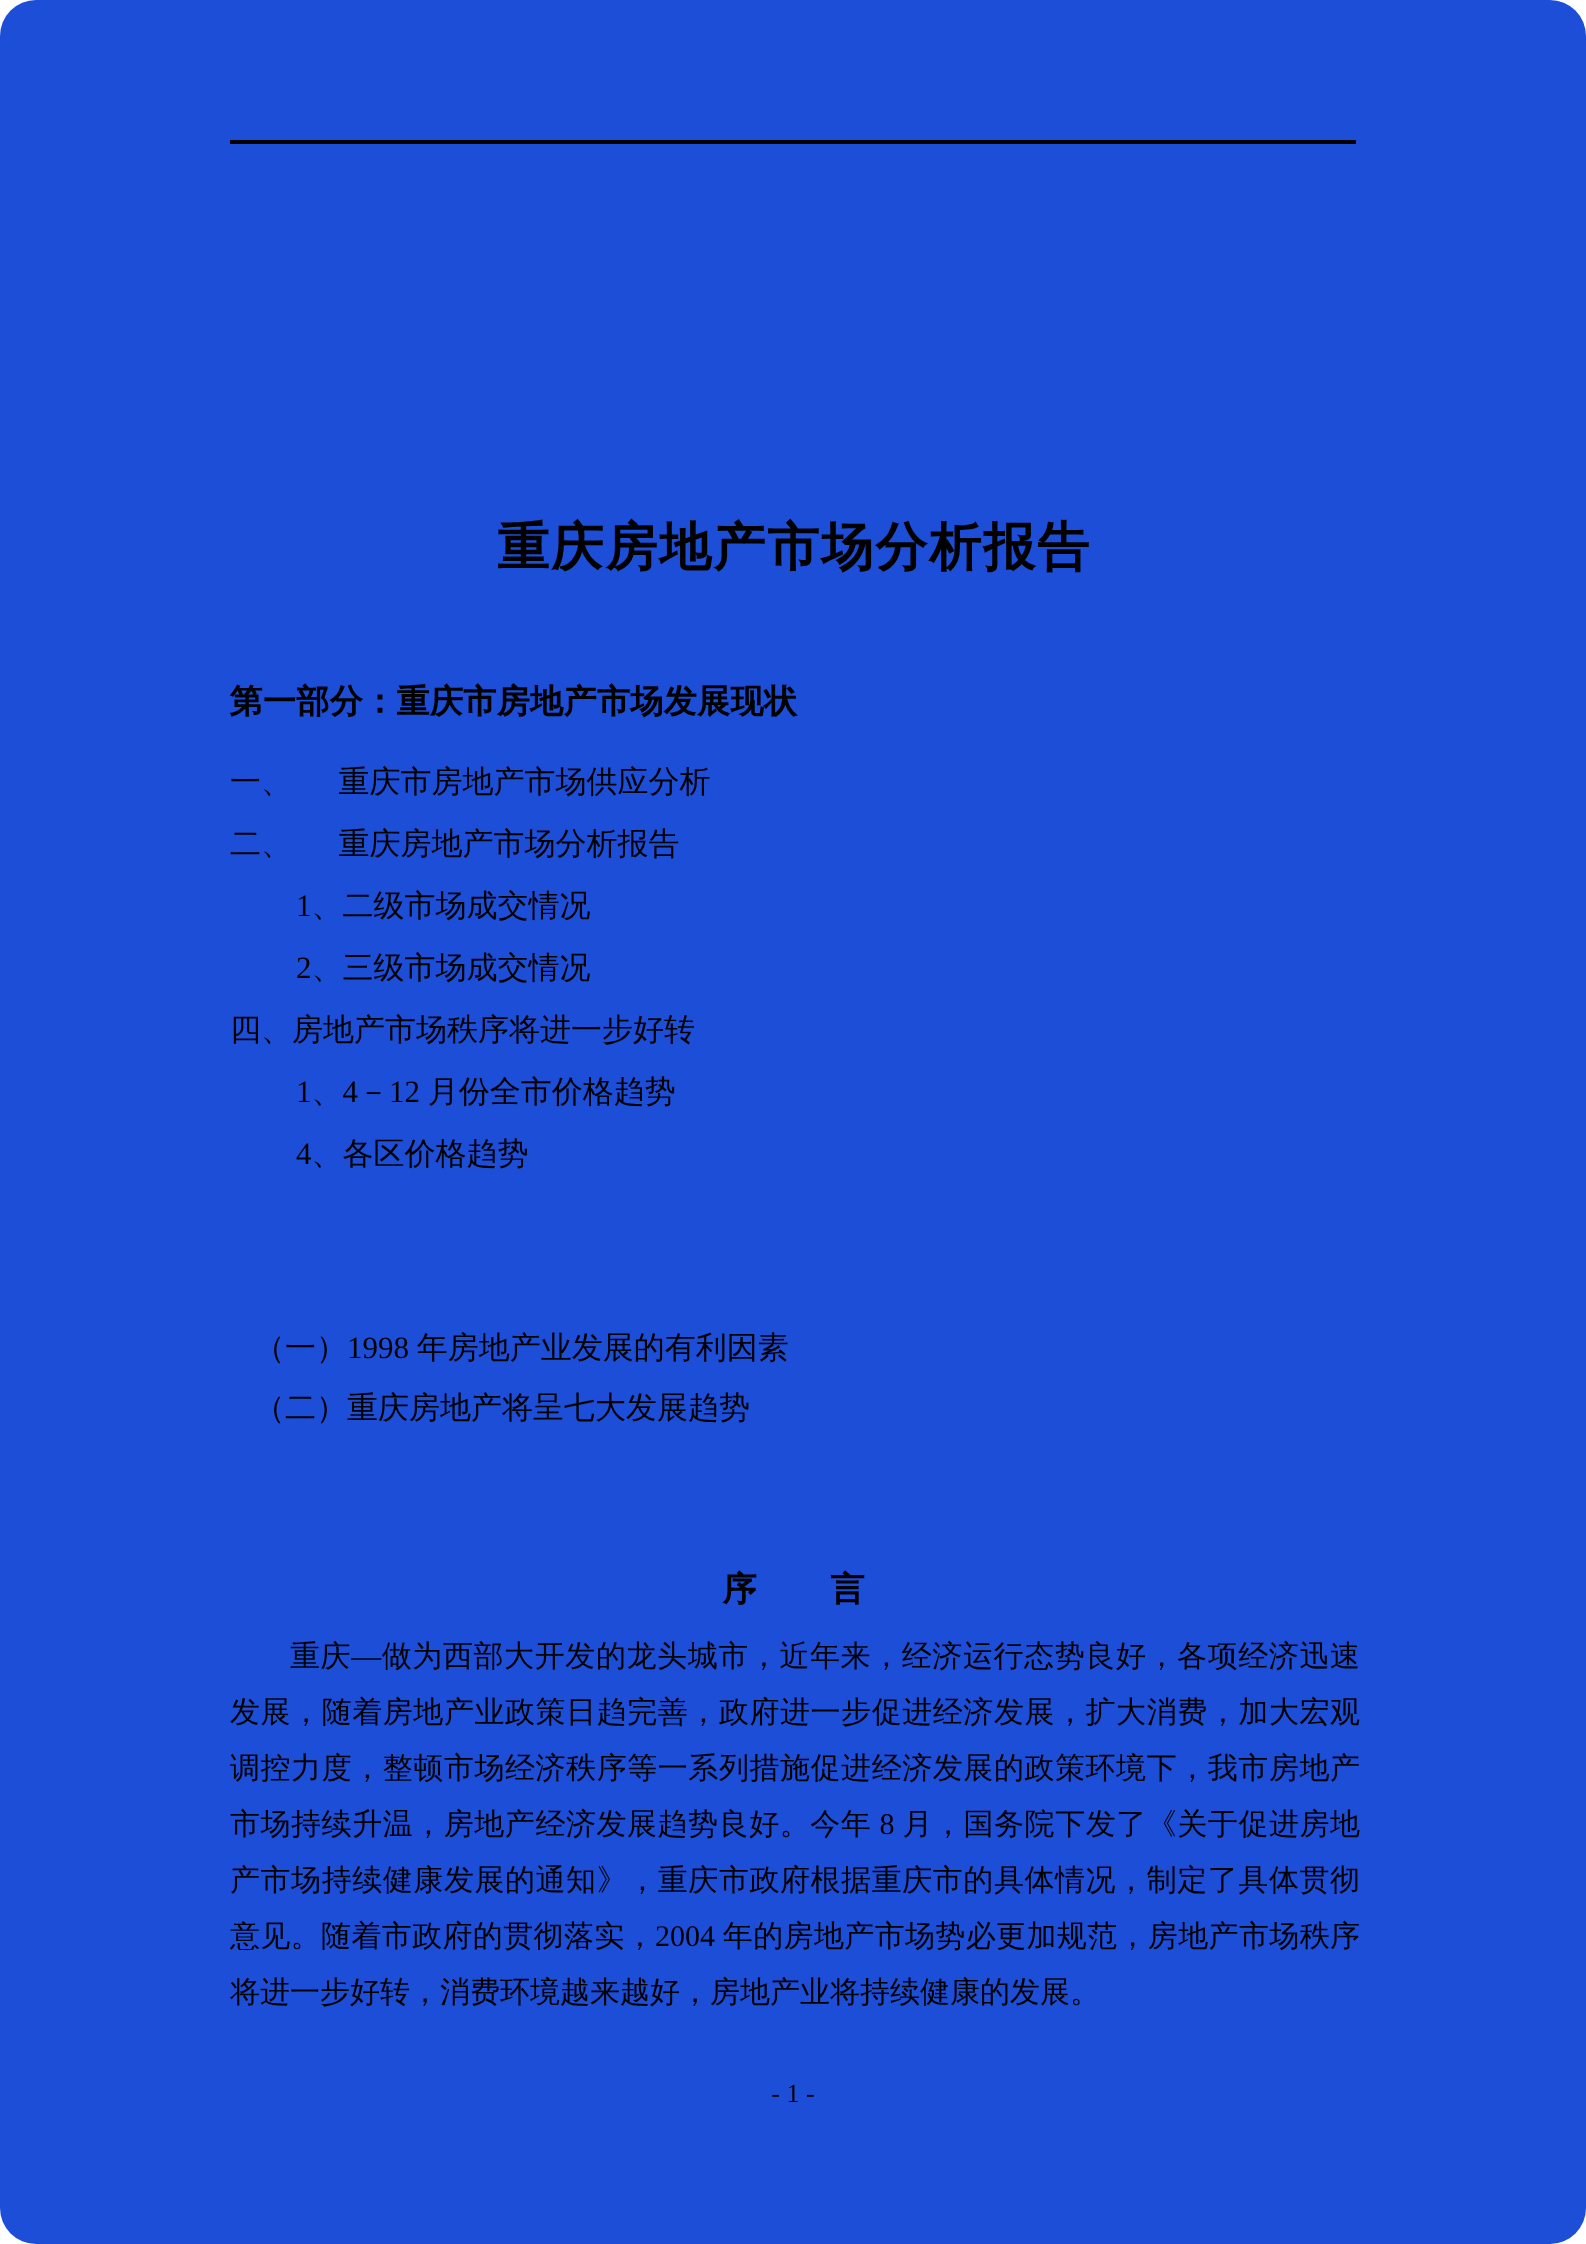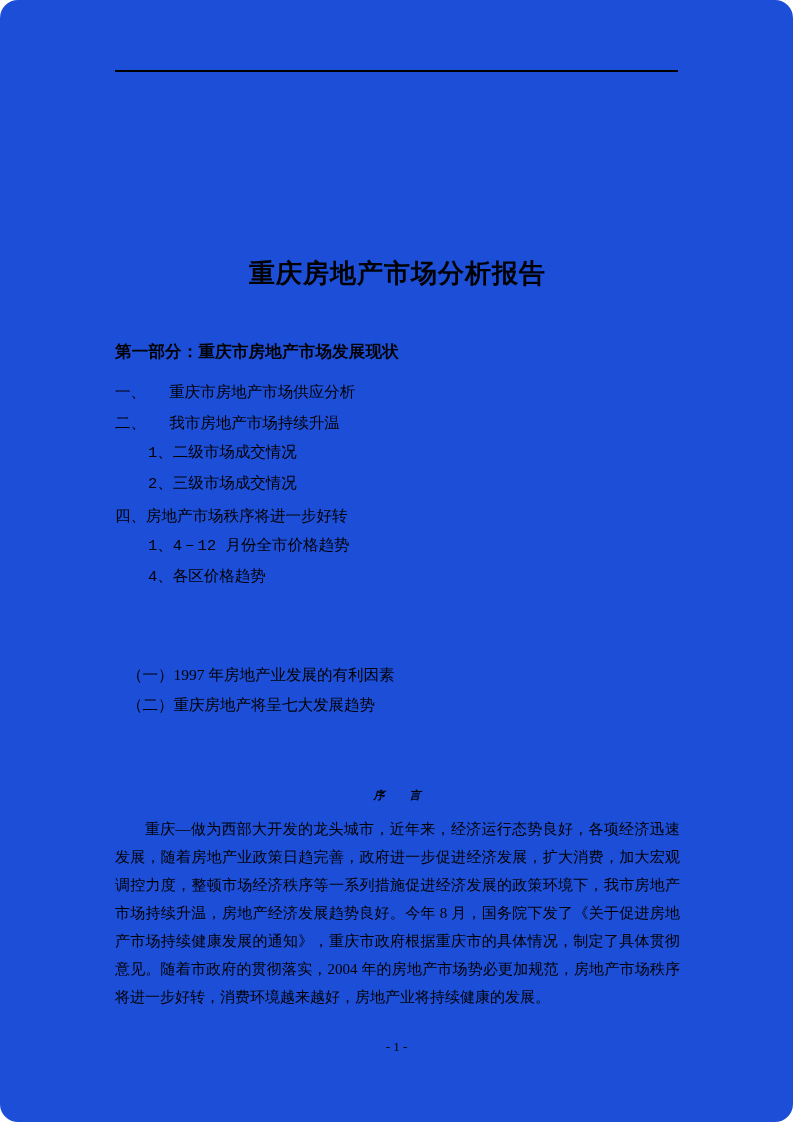--- a/index.html
+++ b/index.html
@@ -88,43 +88,41 @@
     white-space: pre;
   }
   .toc-line.level-1 {
     padding-left: 0;
   }
   .toc-line.level-1-tight {
     padding-left: 0;
   }
   .toc-line.level-2 {
     padding-left: 33px;
-    font-family: Liberation Mono, monospace;
   }
   .toc-line.paren {
     padding-left: 12px;
     line-height: 30px;
   }
   
   .preface {
     position: absolute;
     top: 783px;
     left: 0;
     width: 565px;
   }
   .preface-title {
     margin: 0 0 8px 0;
     text-align: center;
     font-family: "Liberation Sans", "DejaVu Sans", sans-serif;
     font-weight: bold;
-    font-size: 11px;
+    font-size: 17px;
     line-height: 24px;
     letter-spacing: 1px;
     white-space: pre;
-    font-style: italic;
   }
   .preface-body {
     margin: 0;
     font-size: 15px;
     line-height: 28px;
     text-align: justify;
     text-justify: inter-ideograph;
     text-indent: 2em;
     word-break: break-all;
   }
@@ -150,30 +148,30 @@
   </div>
 
   <div class="content">
 
     <h1 class="doc-title">重庆房地产市场分析报告</h1>
 
     <div class="toc-block">
       <div class="part-heading">第一部分：重庆市房地产市场发展现状</div>
 
       <p class="toc-line level-1">一、      重庆市房地产市场供应分析</p>
-      <p class="toc-line level-1">二、      我市房地产市场持续升温</p>
+      <p class="toc-line level-1">二、      重庆房地产市场分析报告</p>
       <p class="toc-line level-2">1、二级市场成交情况</p>
       <p class="toc-line level-2">2、三级市场成交情况</p>
       <p class="toc-line level-1-tight">四、房地产市场秩序将进一步好转</p>
       <p class="toc-line level-2">1、4－12 月份全市价格趋势</p>
       <p class="toc-line level-2">4、各区价格趋势</p>
     </div>
 
     <div class="toc-block-2">
-      <p class="toc-line paren">（一）1997 年房地产业发展的有利因素</p>
+      <p class="toc-line paren">（一）1998 年房地产业发展的有利因素</p>
       <p class="toc-line paren">（二）重庆房地产将呈七大发展趋势</p>
     </div>
 
     <div class="preface">
       <div class="preface-title">序　　言</div>
       <p class="preface-body">重庆—做为西部大开发的龙头城市，近年来，经济运行态势良好，各项经济迅速发展，随着房地产业政策日趋完善，政府进一步促进经济发展，扩大消费，加大宏观调控力度，整顿市场经济秩序等一系列措施促进经济发展的政策环境下，我市房地产市场持续升温，房地产经济发展趋势良好。今年 8 月，国务院下发了《关于促进房地产市场持续健康发展的通知》，重庆市政府根据重庆市的具体情况，制定了具体贯彻意见。随着市政府的贯彻落实，2004 年的房地产市场势必更加规范，房地产市场秩序将进一步好转，消费环境越来越好，房地产业将持续健康的发展。</p>
     </div>
 
   </div>
 

